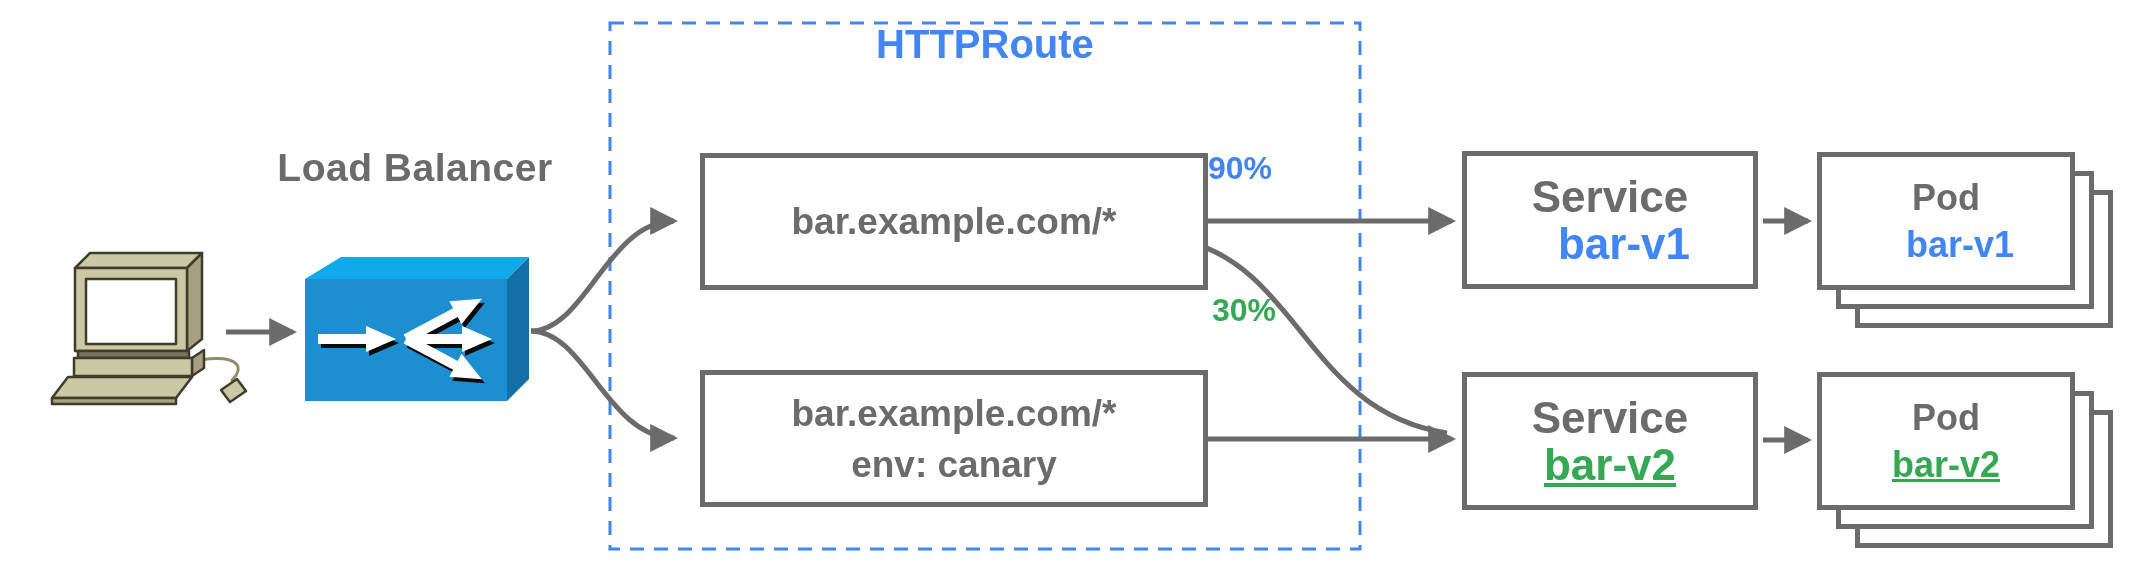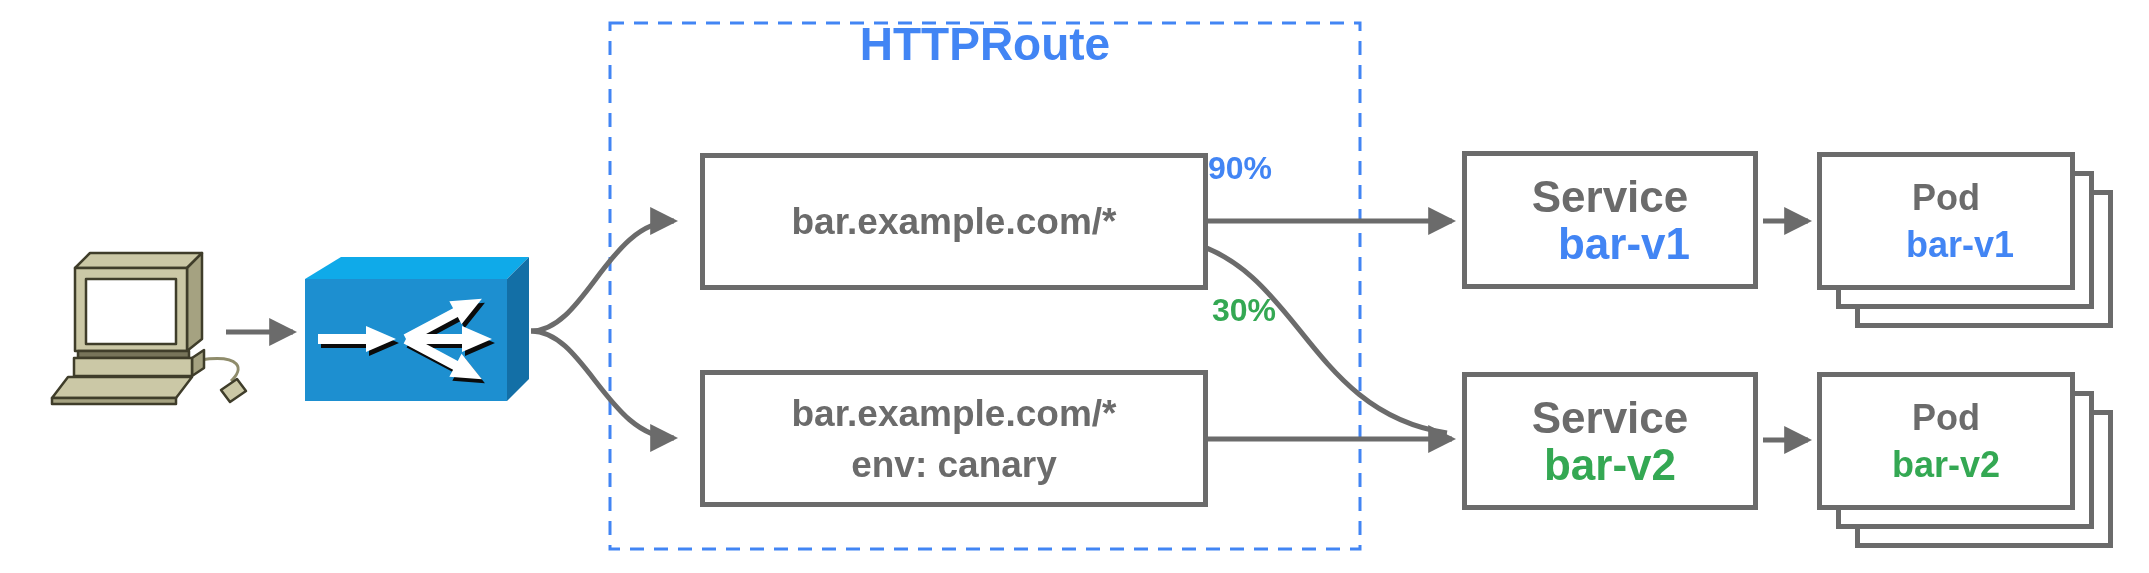--- a/index.html
+++ b/index.html
@@ -14,41 +14,41 @@
 
   .conn{stroke:var(--gray);stroke-width:5;fill:none;}
   #arrowhead path{fill:var(--gray);}
   .dashed-rect{stroke:var(--blue);}
 
   .label{position:absolute;color:var(--gray);}
   .lb-label{left:240px;top:146px;width:350px;text-align:center;
             font-size:39px;letter-spacing:.5px;}
 
   .route-title{position:absolute;left:610px;top:24px;width:750px;
-               text-align:center;color:var(--blue);font-size:46px;line-height:41px;}
+               text-align:center;color:var(--blue);font-size:40px;line-height:41px;}
 
   .node{position:absolute;box-sizing:border-box;border:5px solid var(--gray);
         background:#fff;display:flex;flex-direction:column;
         align-items:center;justify-content:center;text-align:center;}
   .match{left:680px;width:508px;height:137px;
          font-size:37px;line-height:51px;color:var(--gray);margin-left:20px;}
   .match-1{top:153px;}
   .match-2{top:370px;}
 
   .pct{position:absolute;font-size:32px;}
   .pct-90{left:1208px;top:150px;color:var(--blue);}
   .pct-10{left:1212px;top:292px;color:var(--green);}
 
   .service{left:1462px;width:296px;height:138px;font-size:44px;line-height:47px;}
   .service-1{top:151px;}
   .service-2{top:372px;}
 
   .t-gray{color:var(--gray);}
   .t-blue{color:var(--blue);margin-left:28px;}
-  .t-green{color:var(--green);}
+  .t-green{color:var(--green);text-decoration:underline;}
 
   .pod-stack{position:absolute;width:296px;height:176px;}
   .pod-stack-1{left:1817px;top:152px;}
   .pod-stack-2{left:1817px;top:372px;}
   .pod-layer{position:absolute;width:258px;height:138px;box-sizing:border-box;
              border:5px solid var(--gray);background:#fff;}
   .pod-back2{left:38px;top:38px;z-index:0;}
   .pod-back1{left:19px;top:19px;z-index:1;}
   .pod-main{left:0;top:0;z-index:2;width:258px;height:138px;
             font-size:36px;line-height:47px;}
@@ -107,20 +107,21 @@
     <path class="conn" d="M1190,221 L1452,221" marker-end="url(#arrowhead)"></path>
 
     <path class="conn" d="M1189,242 C1300,272 1310,412 1447,433"></path>
 
     <path class="conn" d="M1190,439 L1452,439" marker-end="url(#arrowhead)"></path>
 
     <path class="conn" d="M1763,221 L1808,221" marker-end="url(#arrowhead)"></path>
     <path class="conn" d="M1763,440 L1808,440" marker-end="url(#arrowhead)"></path>
   </svg>
 
+  <div class="label lb-label">Load Balancer</div>
 
   <div class="route-title">
     <div>HTTPRoute</div>
   </div>
 
   <div class="node match match-1">
     <div>bar.example.com/*</div>
   </div>
   <div class="node match match-2">
     <div>bar.example.com/*</div>

